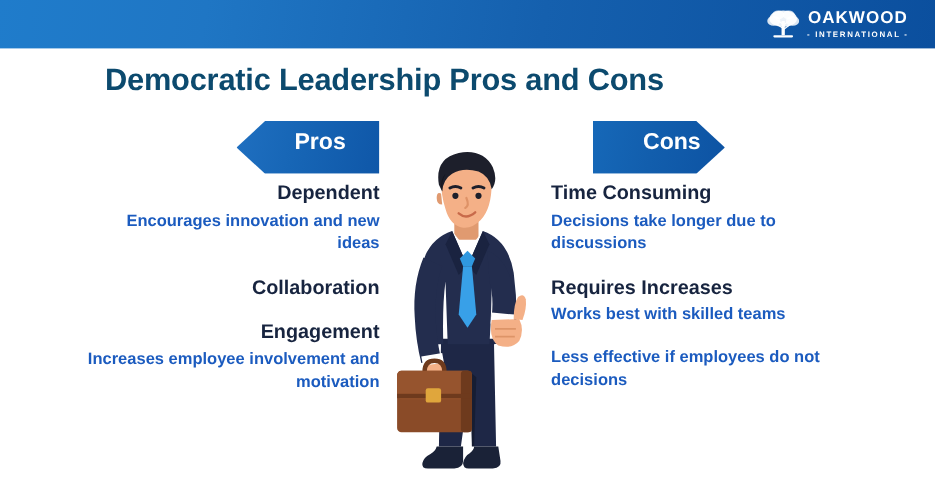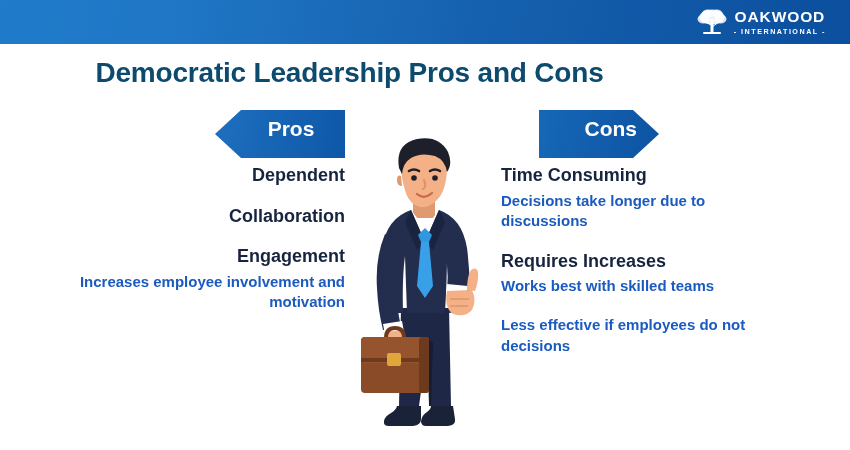--- a/index.html
+++ b/index.html
@@ -167,20 +167,21 @@
 </div>
 
 <div class="page-title">Democratic Leadership Pros and Cons</div>
 
 <div class="badge badge-pros">Pros</div>
 <div class="badge badge-cons">Cons</div>
 
 <div class="col col-pros">
   <div class="item">
     <div class="item-title">Dependent</div>
+    <div class="item-desc">Encourages innovation and new ideas</div>
   </div>
   <div class="item">
     <div class="item-title">Collaboration</div>
   </div>
   <div class="item">
     <div class="item-title">Engagement</div>
     <div class="item-desc">Increases employee involvement and motivation</div>
   </div>
 </div>
 

